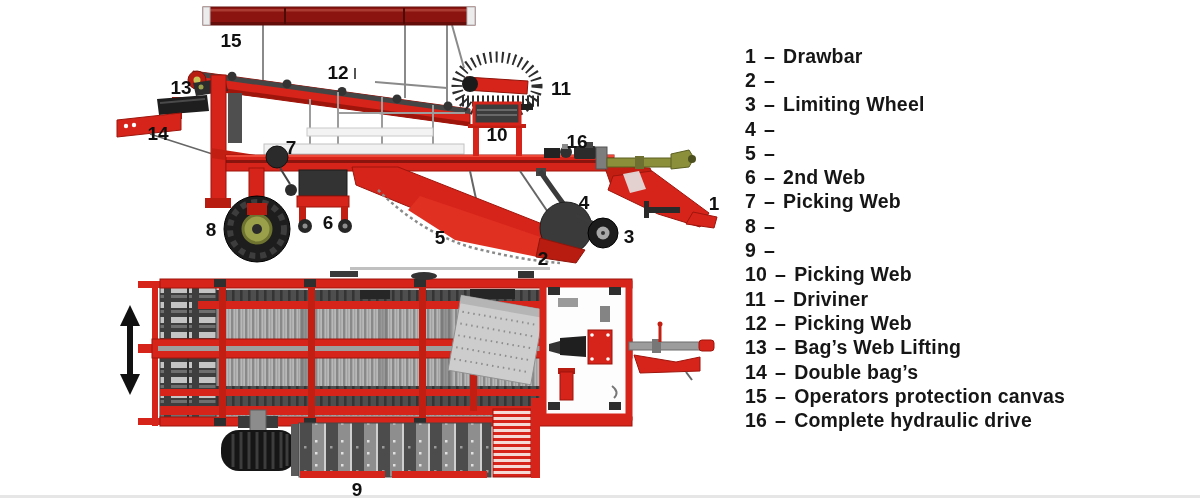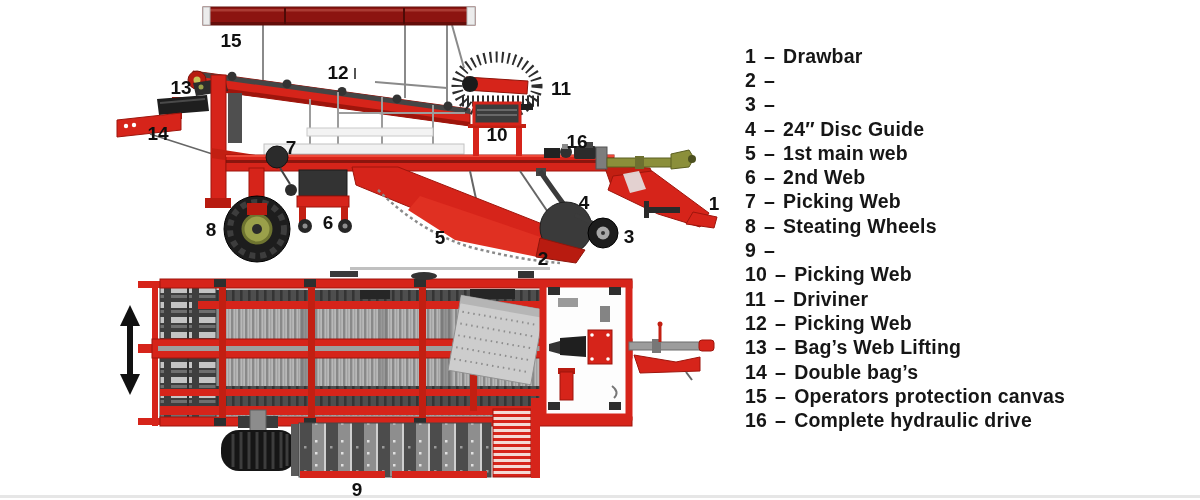--- a/index.html
+++ b/index.html
@@ -369,45 +369,43 @@
         <span class="sep">–</span>
         <span>Drawbar</span>
       </div>
   <div class="lrow">
         <span>2</span>
         <span class="sep">–</span>
       </div>
   <div class="lrow">
         <span>3</span>
         <span class="sep">–</span>
+        <span>Limiting Wheel</span>
       </div>
   <div class="lrow">
         <span>4</span>
         <span class="sep">–</span>
-        <span>24″ Disc Guide</span>
       </div>
   <div class="lrow">
         <span>5</span>
         <span class="sep">–</span>
-        <span>1st main web</span>
       </div>
   <div class="lrow">
         <span>6</span>
         <span class="sep">–</span>
         <span>2nd Web</span>
       </div>
   <div class="lrow">
         <span>7</span>
         <span class="sep">–</span>
         <span>Picking Web</span>
       </div>
   <div class="lrow">
         <span>8</span>
         <span class="sep">–</span>
-        <span>Steating Wheels</span>
       </div>
   <div class="lrow">
         <span>9</span>
         <span class="sep">–</span>
       </div>
   <div class="lrow">
         <span>10</span>
         <span class="sep">–</span>
         <span>Picking Web</span>
       </div>

